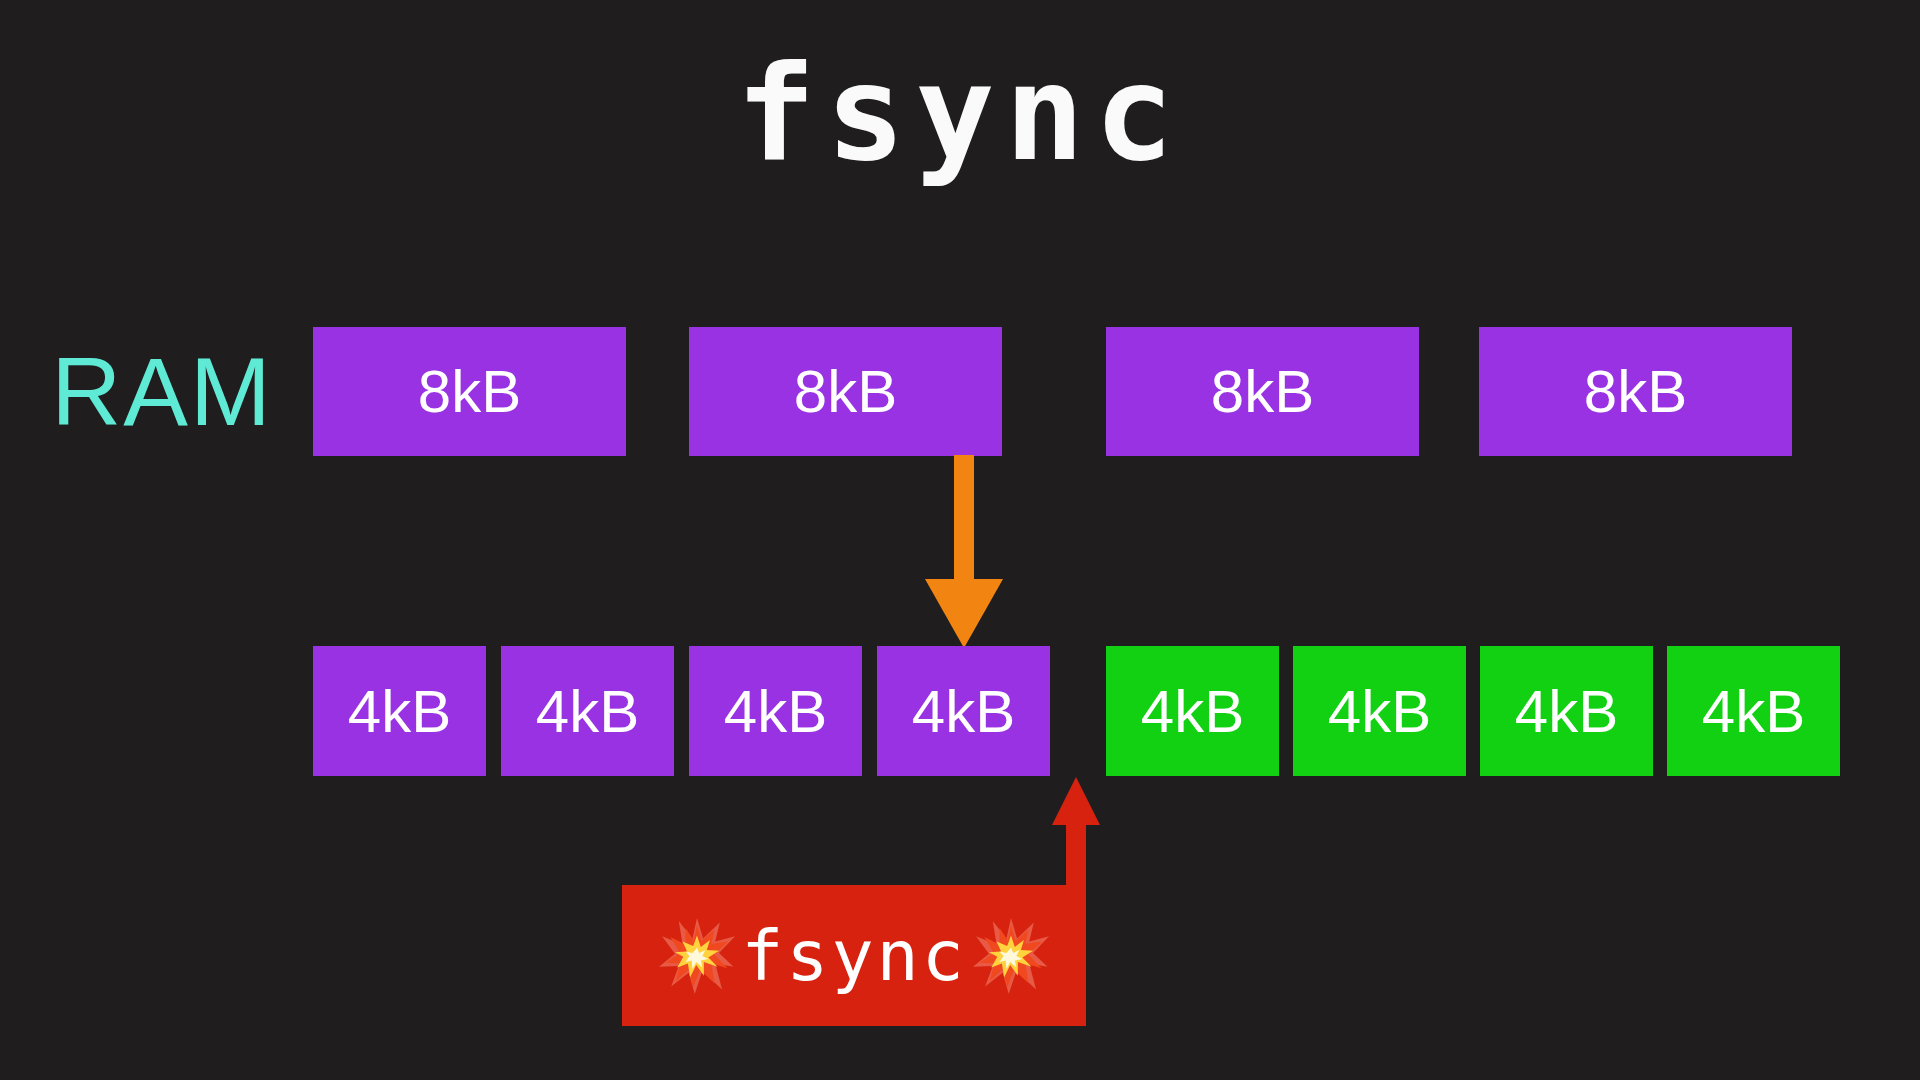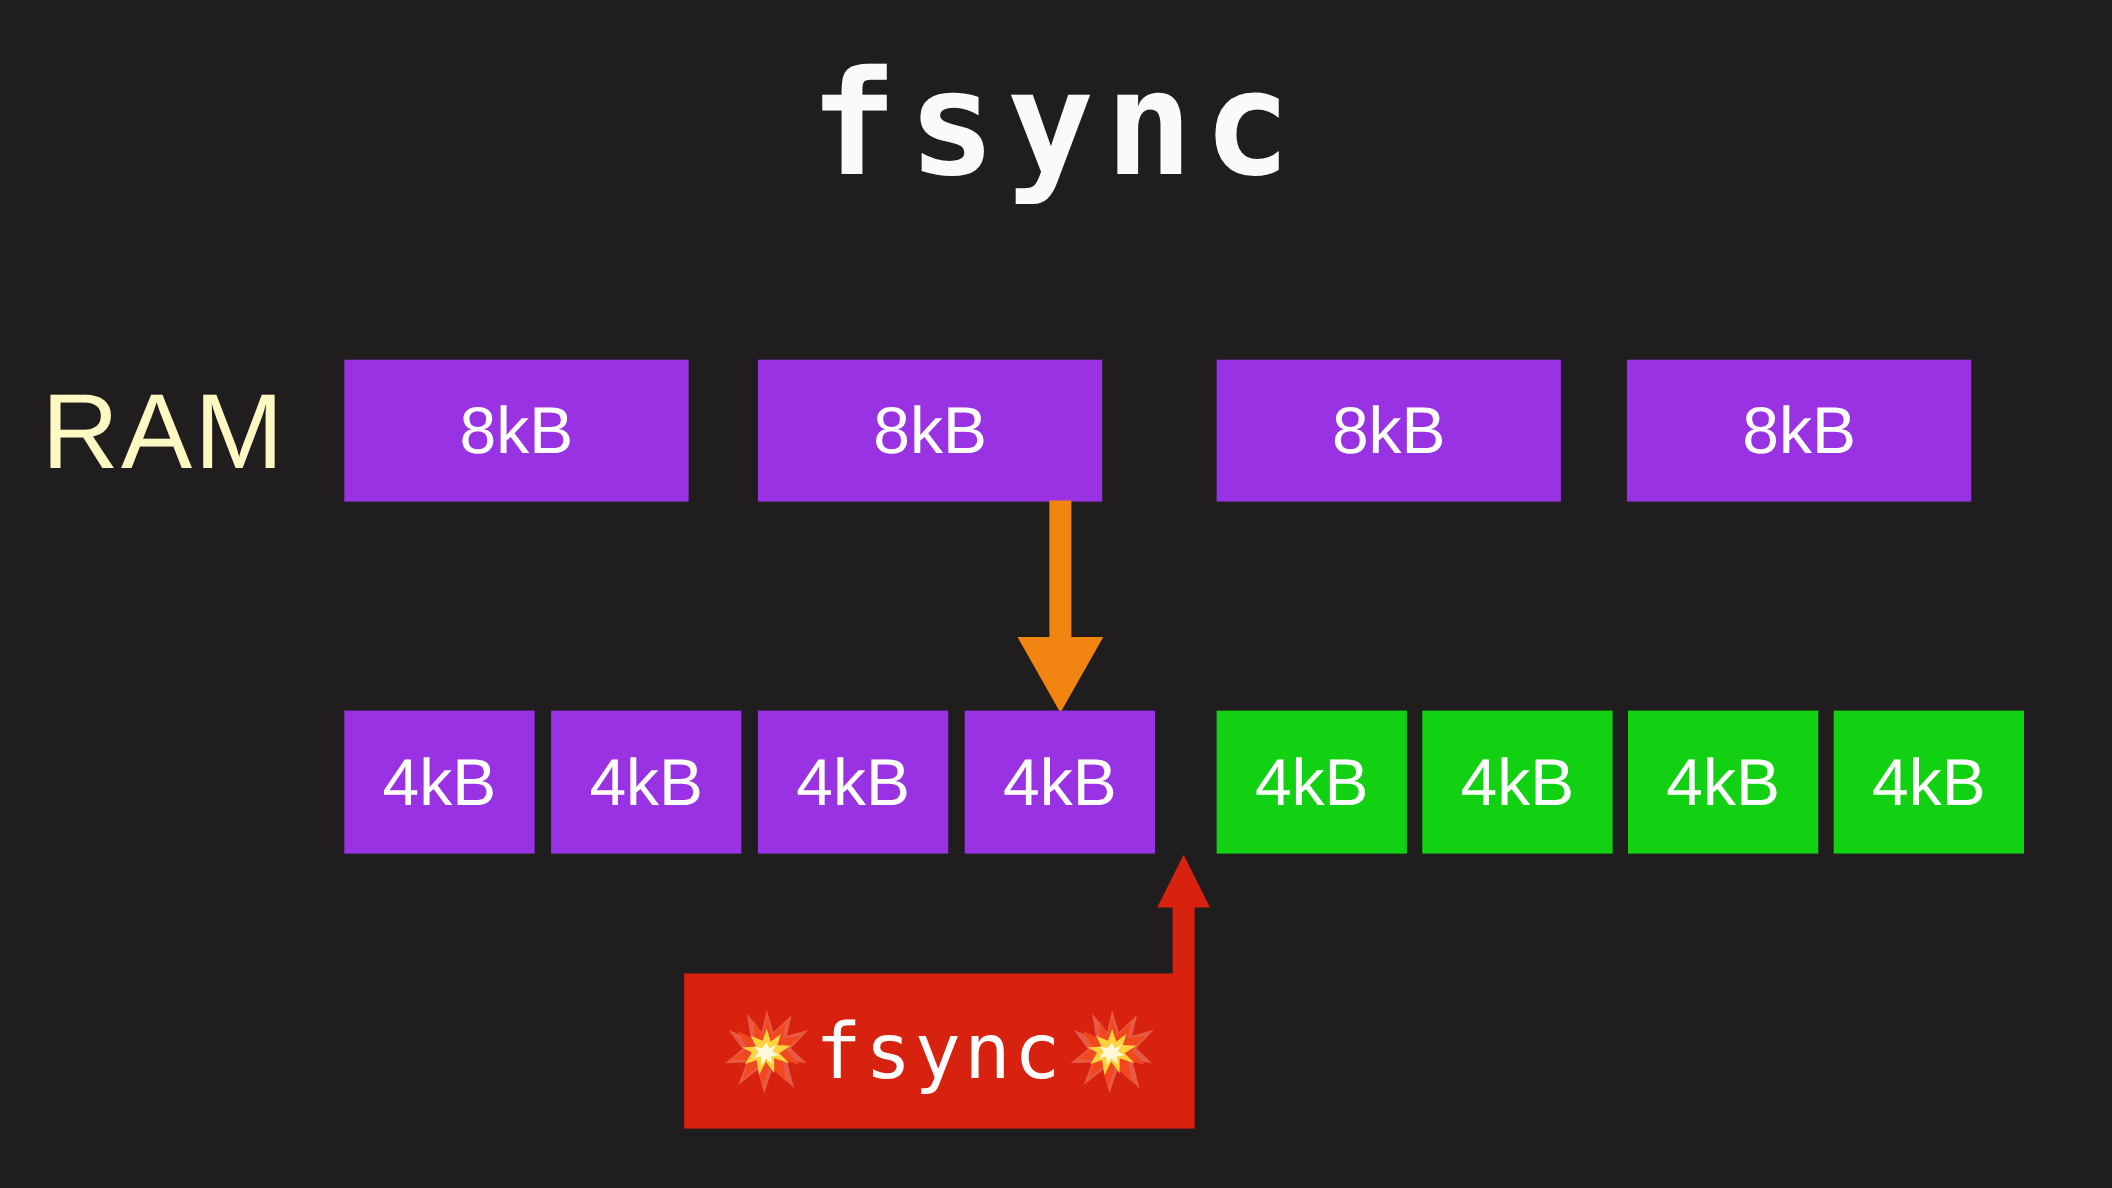--- a/index.html
+++ b/index.html
@@ -25,21 +25,22 @@
     font-weight: 700;
     font-size: 132px;
     letter-spacing: 10px;
     color: #fafafa;
     line-height: 1.2;
   }
   .row-label {
     position: absolute;
     left: 38px;
     width: 248px;
-    color: #fef9c3;
+    text-align: center;
+    color: #5eead4;
     font-size: 97px;
     font-weight: 400;
     letter-spacing: 2px;
   }
   .row-label.ram { top: 327px; line-height: 129px; }
   .row-label.ssd { top: 646px; line-height: 130px; }
 
   .block {
     position: absolute;
     display: flex;

